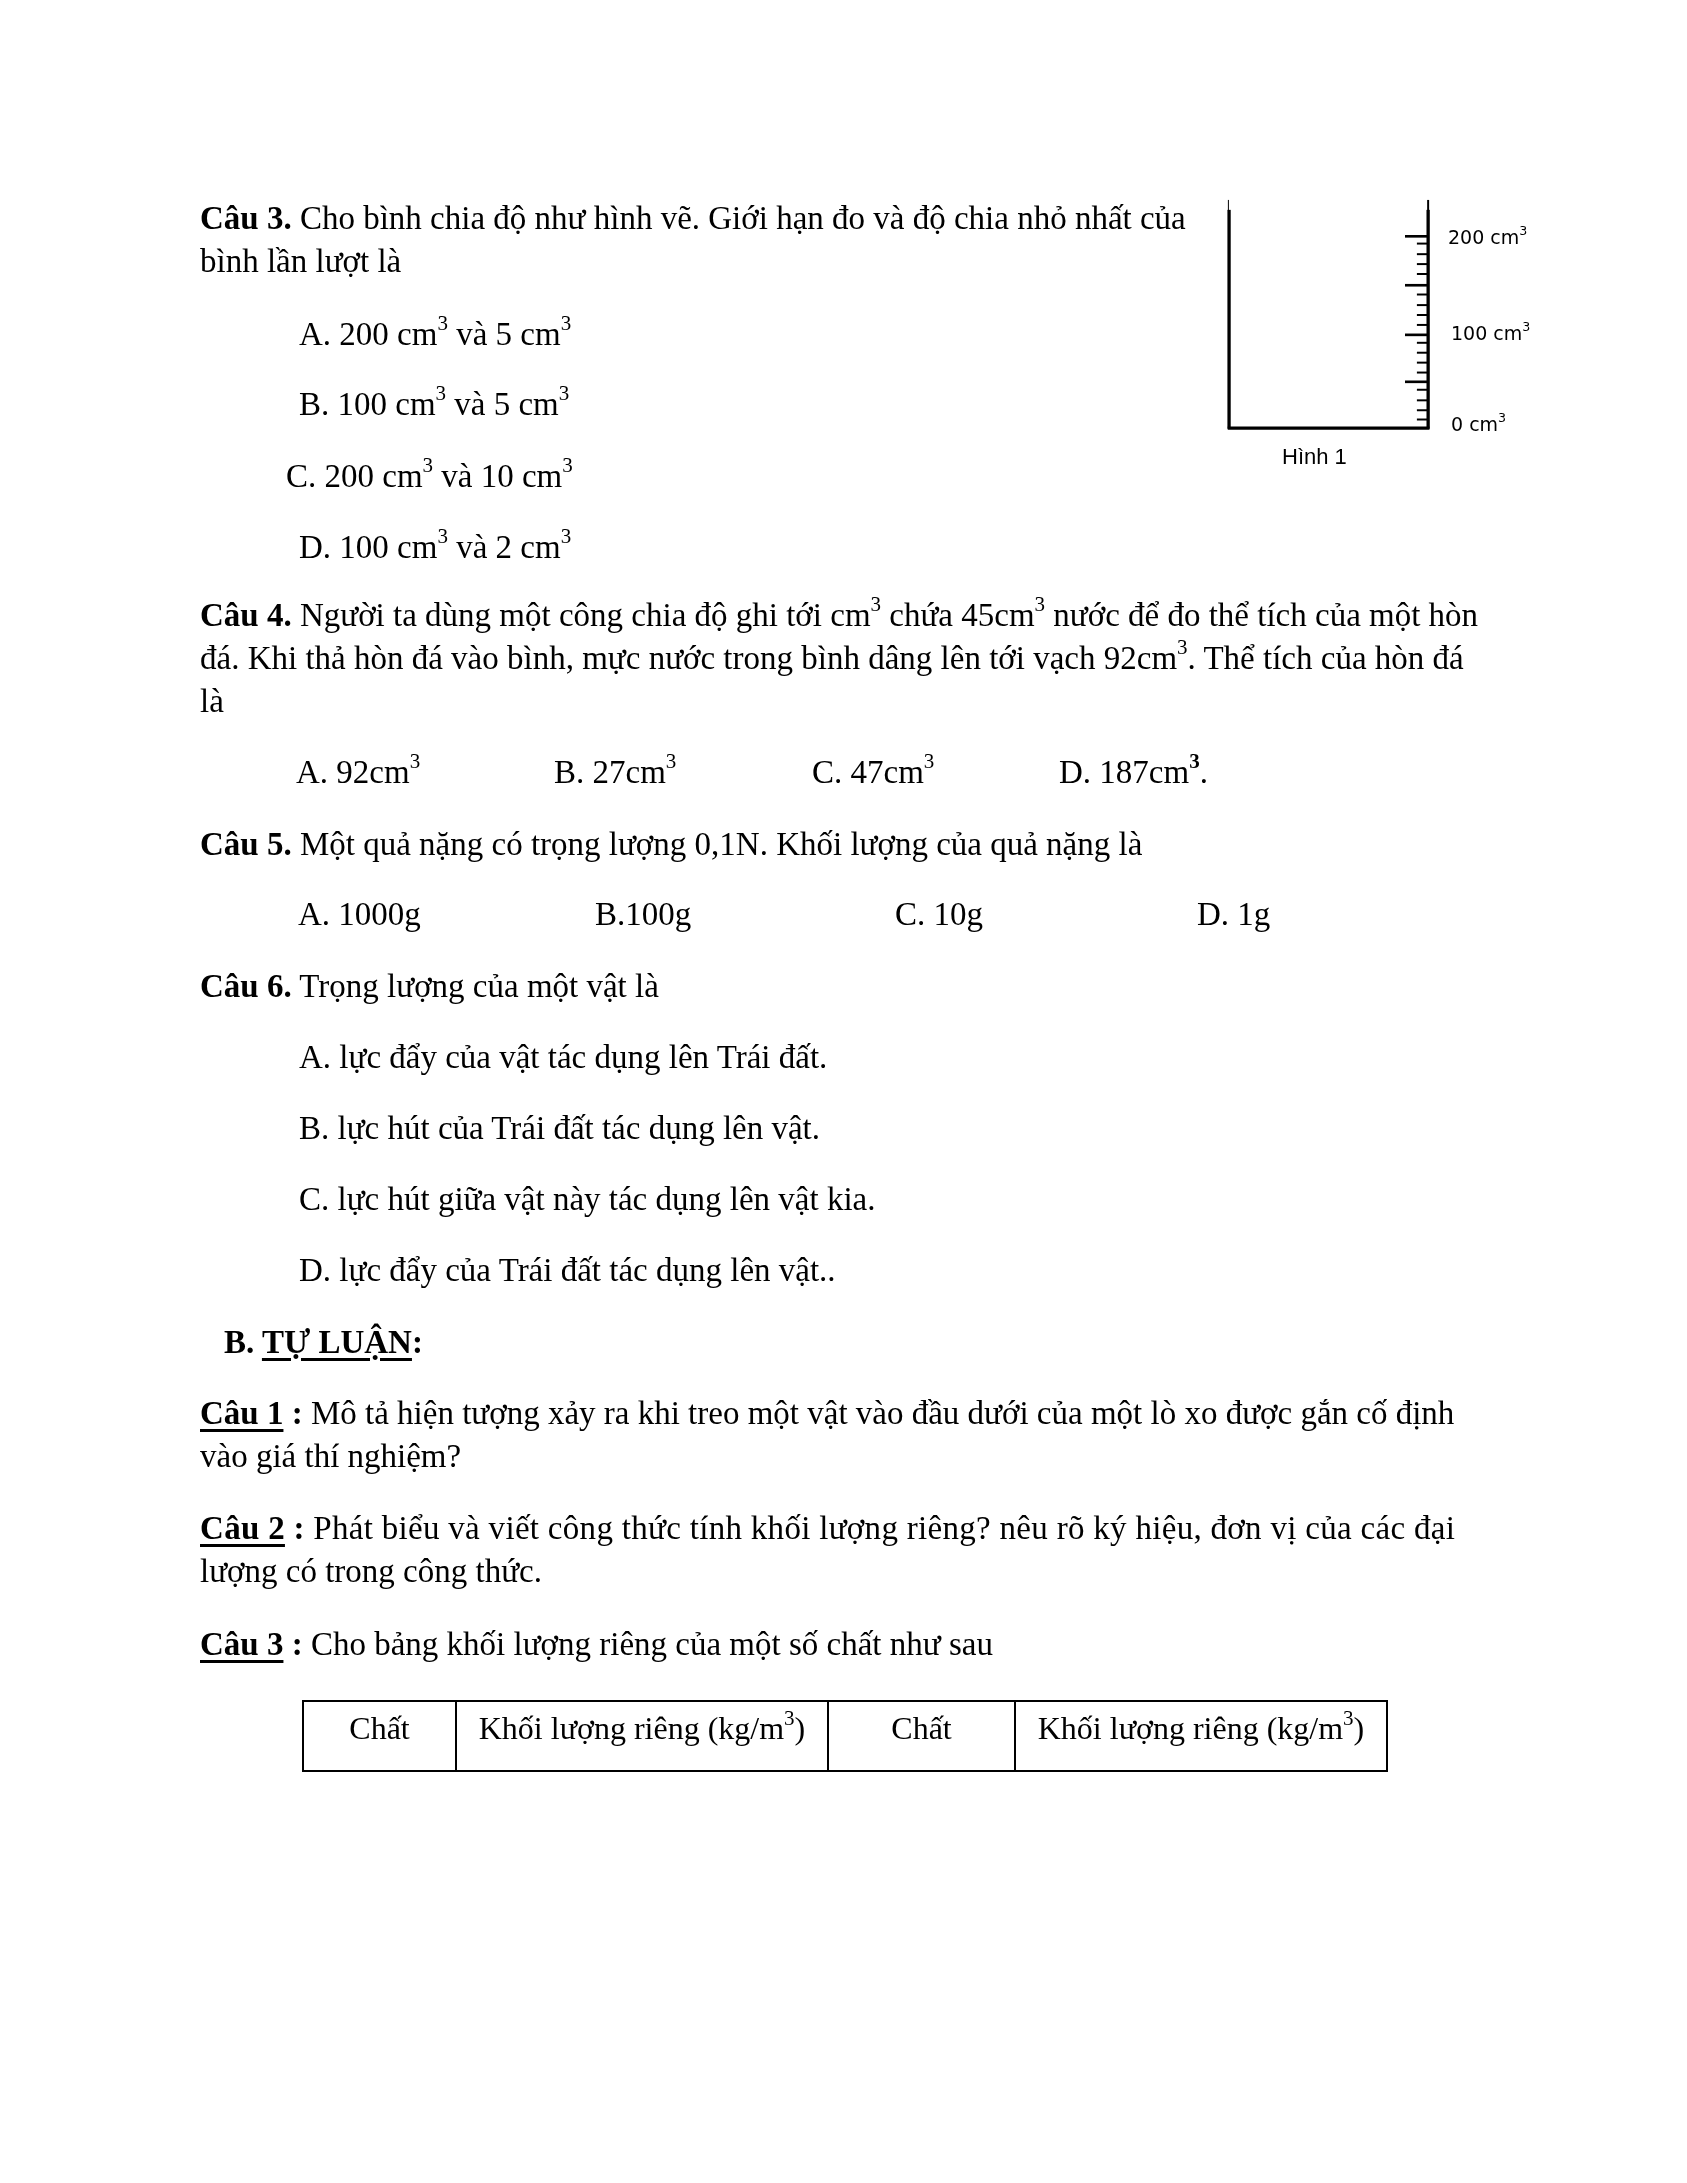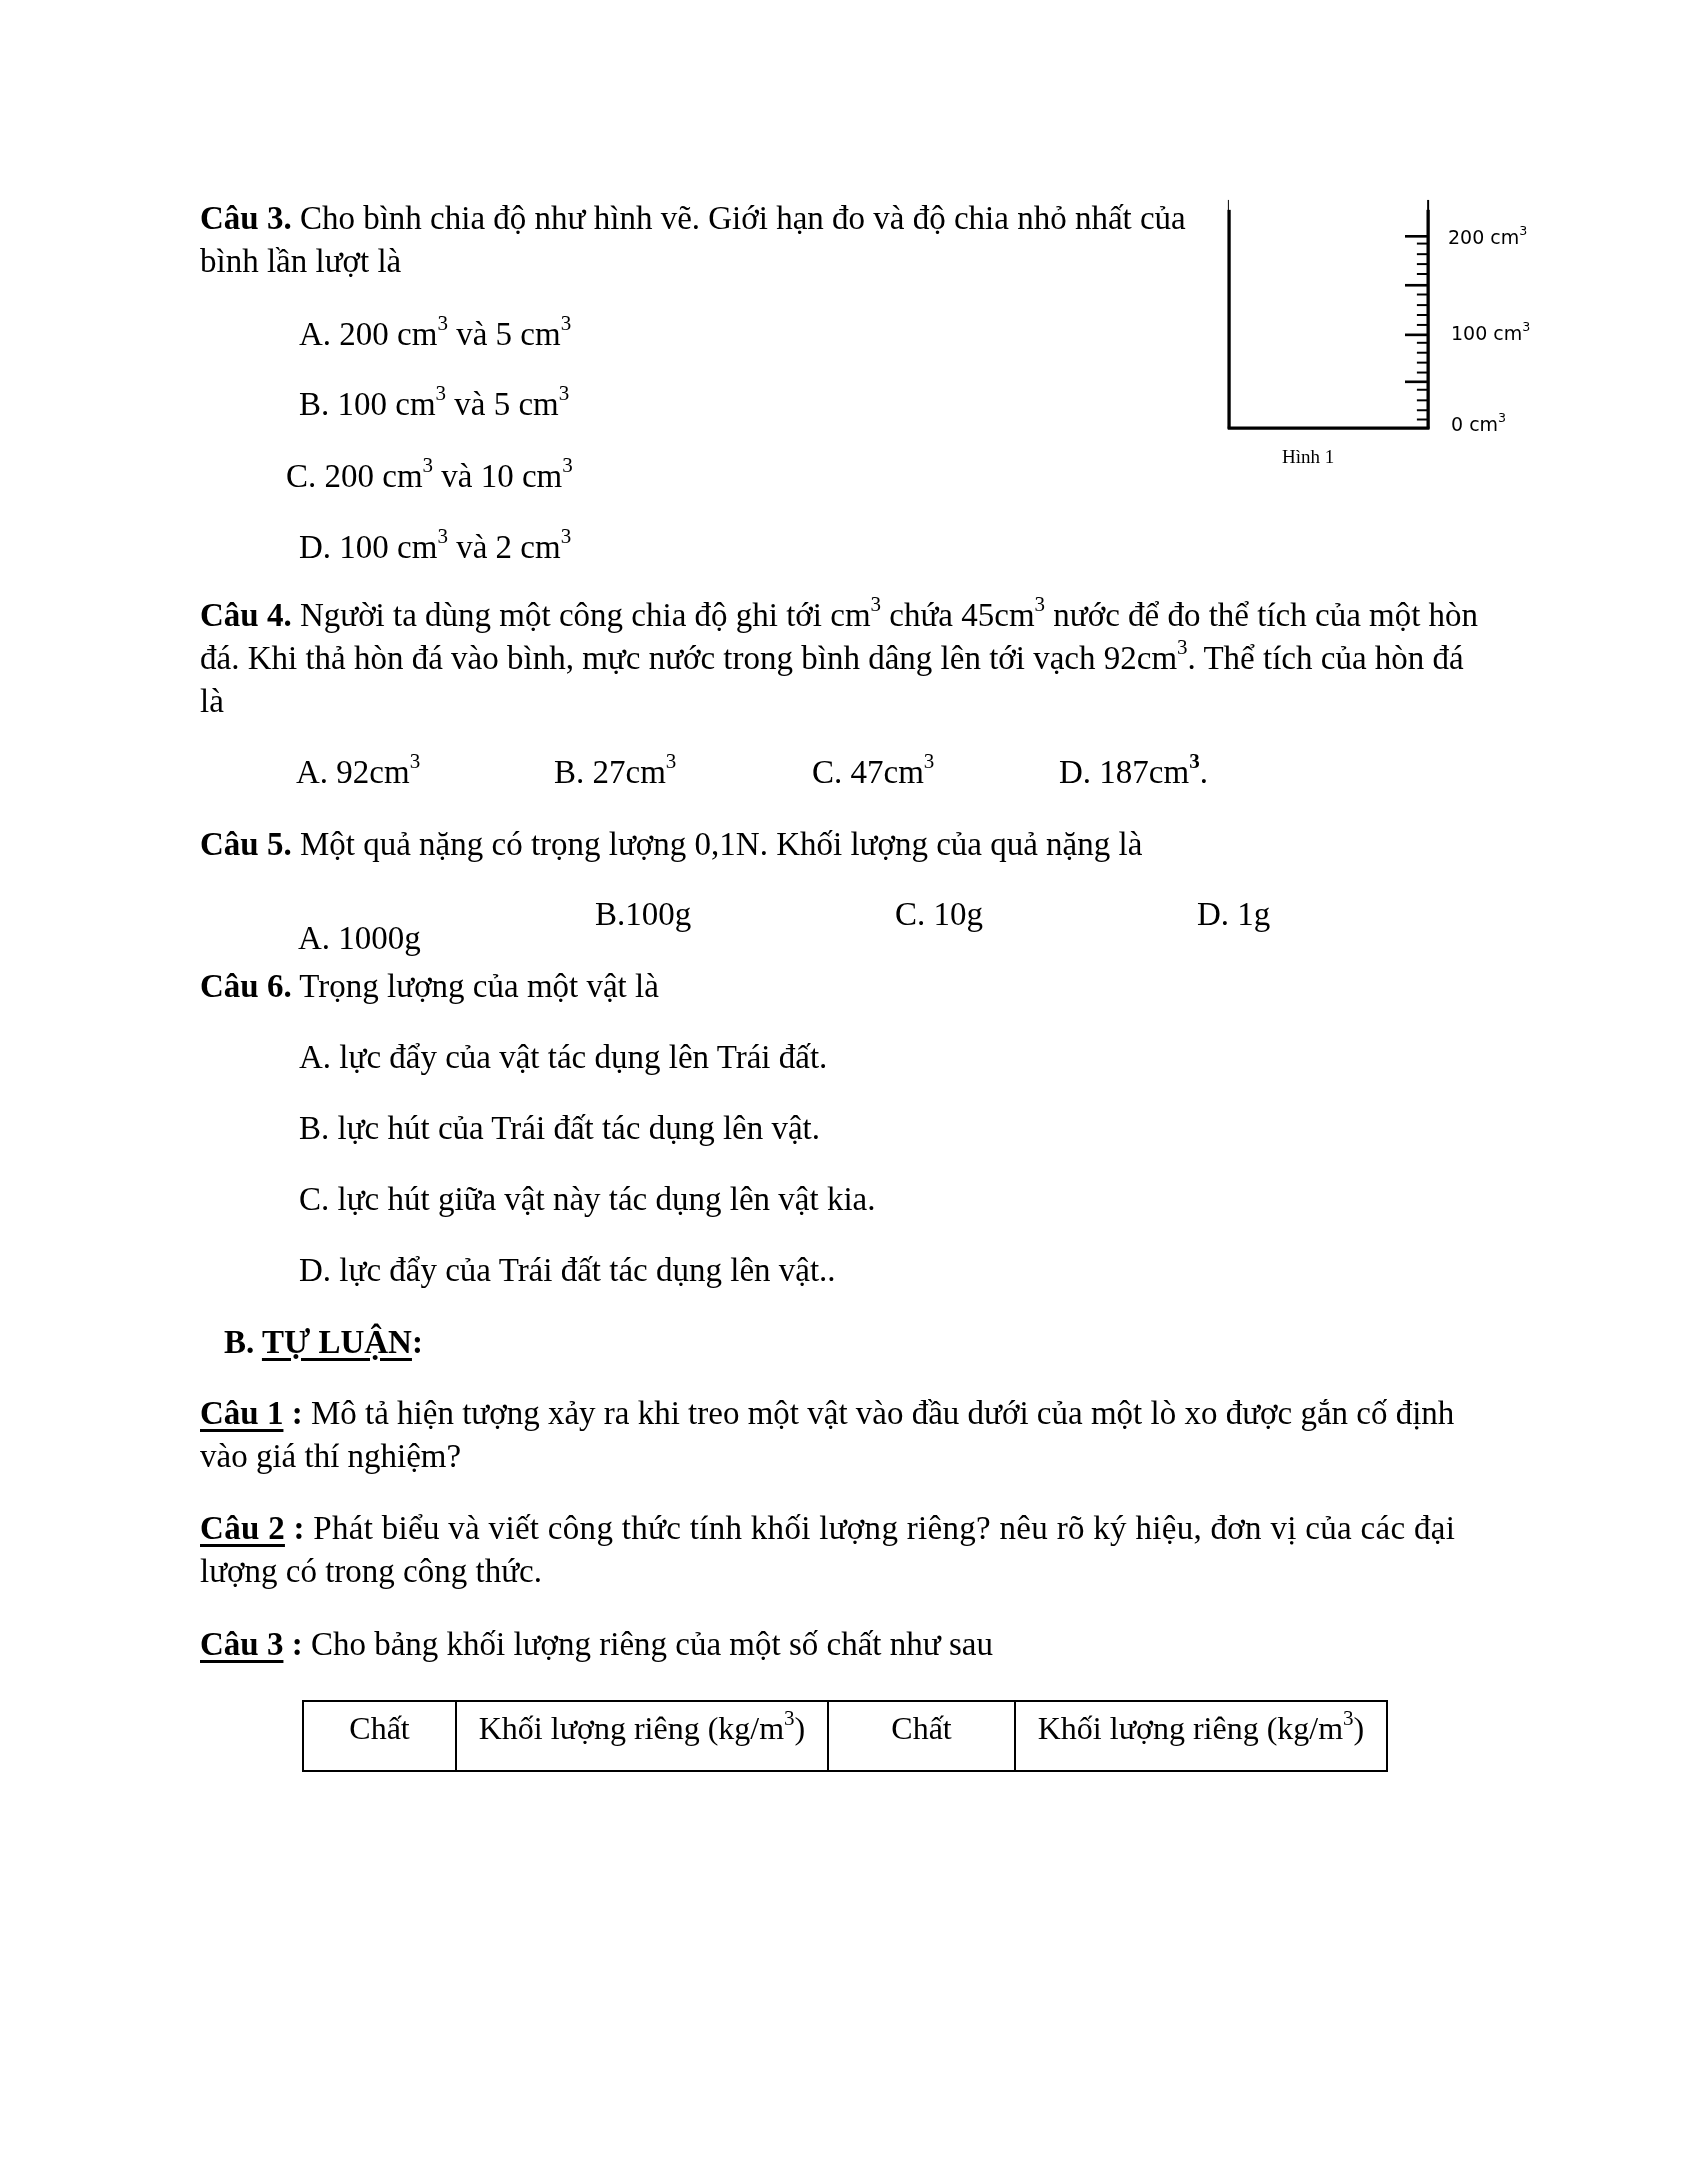--- a/index.html
+++ b/index.html
@@ -5,21 +5,21 @@
   html, body { margin: 0; padding: 0; background: #ffffff; }
   body { width: 1687px; height: 2183px; position: relative; overflow: hidden;
          font-family: "Liberation Serif", "DejaVu Serif", serif; color: #000; }
   .line { position: absolute; font-size: 33px; line-height: 40px; white-space: nowrap; }
   .b { font-weight: bold; }
   .u { text-decoration: underline; text-decoration-thickness: 3.3px; text-underline-offset: 5.3px; }
   sup { font-size: 21px; line-height: 0; position: relative; top: -2.6px; vertical-align: super; }
   .fig { position: absolute; left: 1217px; top: 192px; width: 331px; height: 291px; }
   .fig-label { position: absolute; font-family: "DejaVu Sans", "Liberation Sans", sans-serif; font-size: 19px; line-height: 22.5px; white-space: nowrap; }
   .fig-label sup { font-size: 12.6px; top: -1.3px; }
-  .fig-caption { position: absolute; font-family: Liberation Serif, serif; font-size: 19px; line-height: 30px; white-space: nowrap; }
+  .fig-caption { position: absolute; font-family: Liberation Sans, sans-serif; font-size: 22px; line-height: 30px; white-space: nowrap; }
   table.density { position: absolute; left: 302px; top: 1700px; border-collapse: collapse; }
   table.density td { border: 2.6px solid #000; font-size: 32px; text-align: center; vertical-align: top;
        padding: 8px 5.3px 0 5.3px; height: 70px; box-sizing: border-box; white-space: nowrap; }
   table.density td.c1 { width: 153px; }
   table.density td.c2 { width: 372px; }
   table.density td.c3 { width: 187px; }
   table.density td.c4 { width: 372px; }
   table.density tr { height: 66px; }
 </style>
 </head>
@@ -108,21 +108,21 @@
 <div class="line" style="left:812px; top:752px;">
   <span>C. 47cm</span><sup>3</sup><span></span>
 </div>
 <div class="line" style="left:1059px; top:752px;">
   <span>D. 187cm</span><sup class="b">3</sup><span>.</span>
 </div>
 
 <div class="line" style="left:200px; top:824px;">
   <span class="b">Câu 5.</span><span> Một quả nặng có trọng lượng 0,1N. Khối lượng của quả nặng là</span>
 </div>
-<div class="line" style="left:298px; top:894px;margin-top:24px;">A. 1000g</div>
+<div class="line" style="left:298px; top:894px;">A. 1000g</div>
 <div class="line" style="left:595px; top:894px;">B.100g</div>
 <div class="line" style="left:895px; top:894px;">C. 10g</div>
 <div class="line" style="left:1197px; top:894px;">D. 1g</div>
 
 <div class="line" style="left:200px; top:966px;">
   <span class="b">Câu 6.</span><span> Trọng lượng của một vật là</span>
 </div>
 <div class="line" style="left:299px; top:1037px;">A. lực đẩy của vật tác dụng lên Trái đất.</div>
 <div class="line" style="left:299px; top:1108px;">B. lực hút của Trái đất tác dụng lên vật.</div>
 <div class="line" style="left:299px; top:1179px;">C. lực hút giữa vật này tác dụng lên vật kia.</div>

